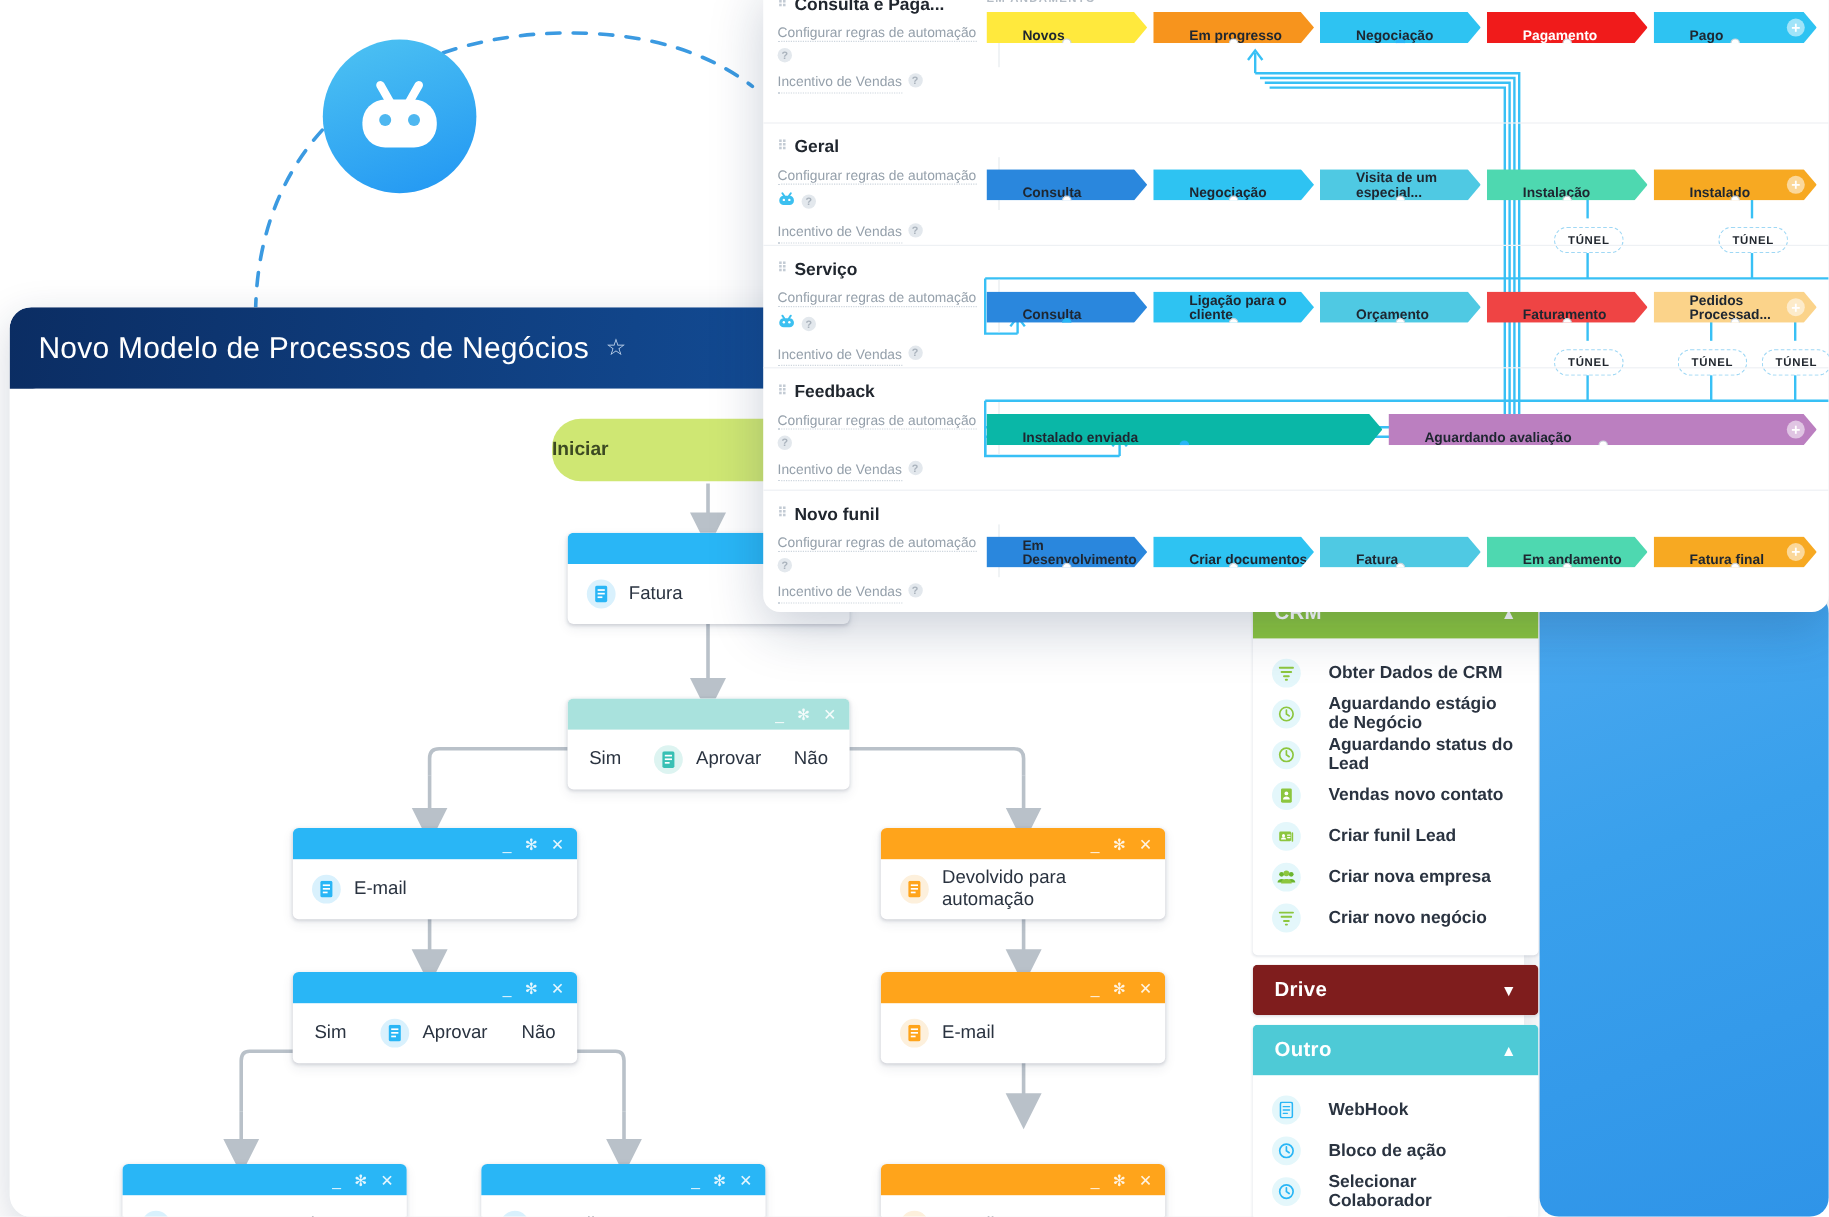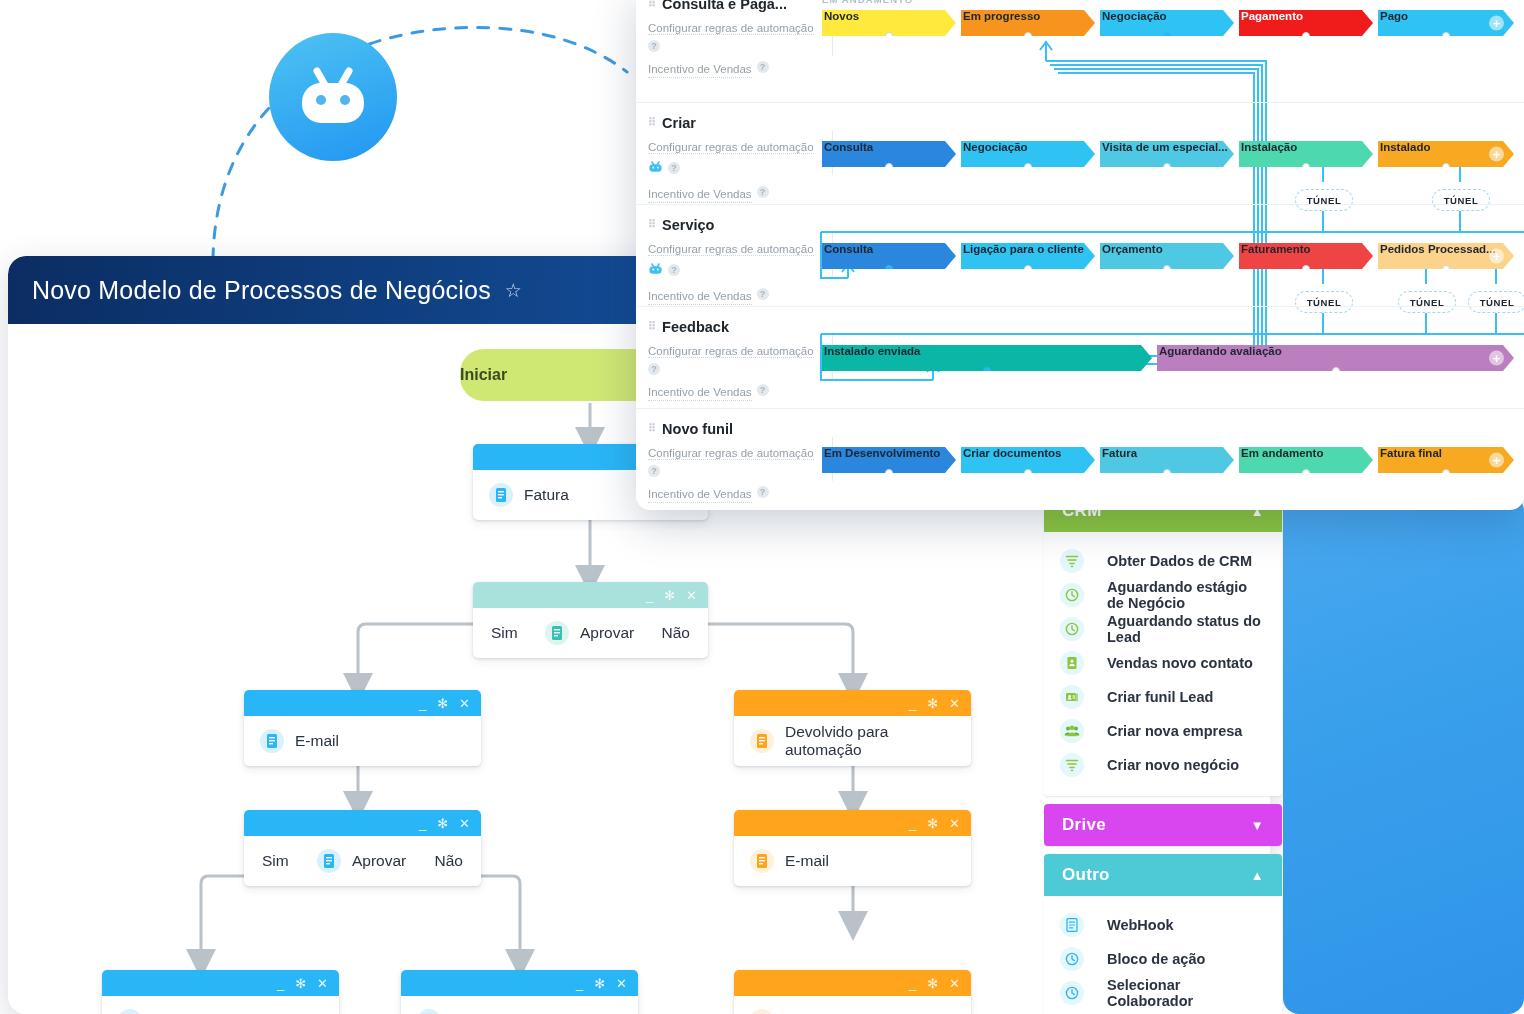--- a/index.html
+++ b/index.html
@@ -116,22 +116,22 @@
   .pl-sub-row { margin-top: 6px; }
   .pl-meta { display: flex; align-items: center; gap: 5px; margin-top: 3px; }
   .qmark { width: 12px; height: 12px; border-radius: 50%; background: #e3e8ed;
            color: #aab3bd; font-size: 9px; display:inline-flex; align-items:center;
            justify-content:center; font-weight: bold; }
   .pl-divider { position: absolute; left: 196px; top: 28px; width: 1px; height: 44px; background: #e7ebef; }
   .stages { position: absolute; left: 186px; top: 0; right: 0; height: 100%; }
   .stage-label { position: absolute; left: 0; top: 10px; font-size: 9.5px; color: #b4bcc5;
                  letter-spacing: 1.1px; font-weight: bold; }
   .stage {
-    position: absolute; height: 26px; display: flex; align-items: flex-start;
-    padding-left: 2px; font-size: 11.5px; font-weight: bold; color: #1e2630;
+    position: absolute; height: 26px; display: flex; align-items: flex-end;
+    padding-left: 30px; font-size: 11.5px; font-weight: bold; color: #1e2630;
     clip-path: polygon(0 0, calc(100% - 11px) 0, 100% 50%, calc(100% - 11px) 100%, 0 100%);
   }
   .stage.last { clip-path: polygon(0 0, calc(100% - 11px) 0, 100% 50%, calc(100% - 11px) 100%, 0 100%); }
   .dot {
     position: absolute; bottom: -4px; left: 50%; transform: translateX(-50%);
     width: 8px; height: 8px; border-radius: 50%; background: #fff; border: 1px solid #cbd3da;
   }
   .dot.on { background: #29b6f6; border-color: #29b6f6; }
   .plus {
     position: absolute; right: 10px; top: 50%; transform: translateY(-50%);
@@ -452,21 +452,21 @@
               <svg width="14" height="14" viewBox="0 0 14 14">
                 <path d="M1.5 2.5h11M3 6h8M5 9.5h4M6.5 12.5h1" stroke="#8cc63e" stroke-width="1.6" stroke-linecap="round"></path>
               </svg>
             </span>
           <span>Criar novo negócio</span>
         </div>
       </div>
     </div>
 
     <div class="pal-section">
-      <div class="pal-head" style="background:#d946ef">
+      <div class="pal-head" style="background:#7f1d1d">
         <span>Drive</span>
         <span class="chev">▼</span>
       </div>
     </div>
 
     <div class="pal-section">
       <div class="pal-head" style="background:#4ecad6">
         <span>Outro</span>
         <span class="chev">▲</span>
       </div>
@@ -582,21 +582,21 @@
           <span class="dot"></span>
           <span class="plus">+</span>
         </div>
       </div>
     </div>
 
     <div class="pl-row">
       <div class="pl-left">
         <div class="pl-name">
           <span class="grip">⠿</span>
-          <span>Criar</span>
+          <span>Geral</span>
         </div>
         <div class="pl-sub-row"><span class="pl-sub">Configurar regras de automação</span></div>
         <div class="pl-meta">
           <span>
             <svg width="15" height="12" viewBox="0 0 15 12">
                 <path d="M4 1 L5.6 3.4M11 1 L9.4 3.4" stroke="#3cc0f0" stroke-width="1.6" stroke-linecap="round"></path>
                 <rect x="1.4" y="3.2" width="12.2" height="7.6" rx="3.6" fill="#3cc0f0"></rect>
                 <circle cx="5.2" cy="6.6" r="1" fill="#fff"></circle>
                 <circle cx="9.8" cy="6.6" r="1" fill="#fff"></circle>
               </svg>

